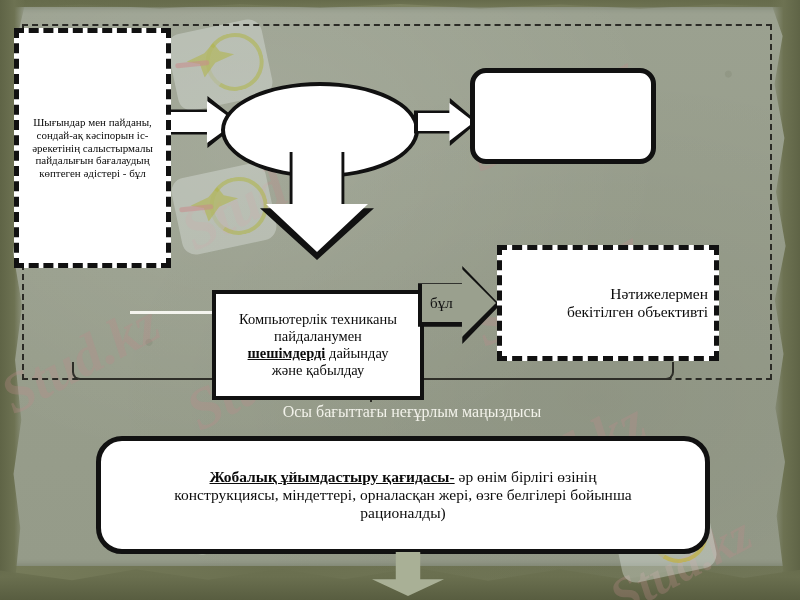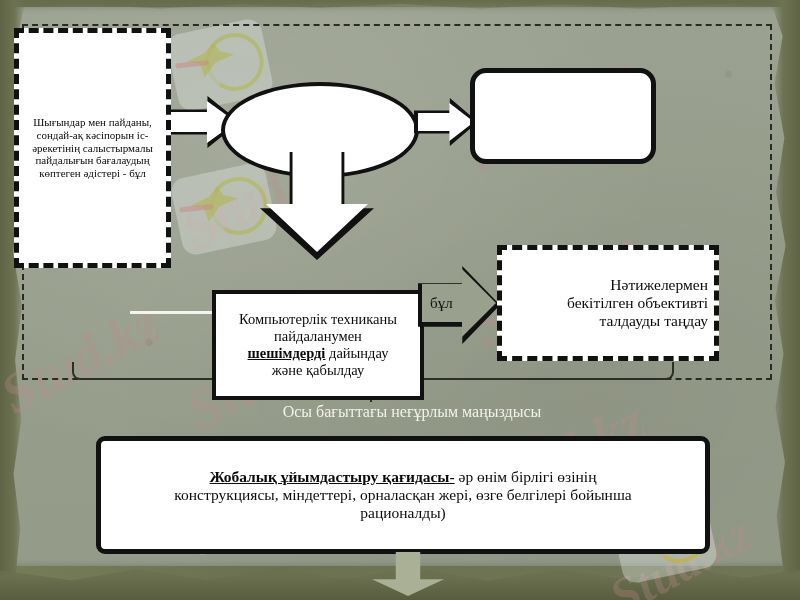--- a/index.html
+++ b/index.html
@@ -132,21 +132,21 @@
     display: flex;
     align-items: center;
     justify-content: center;
     text-align: center;
     color: #0b0b0b;
     line-height: 1.18;
   }
   .box-dashed { border: 5px dashed #111111; }
   .box-solid  { border: 4px solid #111111; }
   .box-round  { border: 5px solid #111111; border-radius: 16px; }
-  .box-round-lg { border: 5px solid #111111; border-radius: 9px; }
+  .box-round-lg { border: 5px solid #111111; border-radius: 26px; }
 
   .box-inner { padding: 2px 6px; width: 100%; }
 
   .ellipse {
     position: absolute;
     background: #ffffff;
     border: 4px solid #111111;
     border-radius: 50%;
   }
 
@@ -307,21 +307,20 @@
 
   <div class="arrow-label-outline" style="left:418px; top:266px; width:82px; height:78px;"></div>
   <div class="arrow-label-fill" style="left:422px; top:269px; width:74px; height:68px;">
     <span>бұл</span>
   </div>
 
   <div class="box box-dashed" style="left:497px; top:245px; width:222px; height:116px; font-size:15.5px;text-align:right;">
     <div class="box-inner">
       <div>Нәтижелермен</div>
       <div>бекітілген объективті</div>
-      <div>талдауды таңдау</div>
     </div>
   </div>
 
   <div class="caption" style="left:0; top:403px; width:800px;margin-left:12px;">Осы бағыттағы неғұрлым маңыздысы</div>
 
   <div class="box box-round-lg" style="left:96px; top:436px; width:614px; height:118px; font-size:15.5px;">
     <div class="box-inner" style="padding:2px 14px;">
       <div>
         <b style="text-decoration:underline">Жобалық ұйымдастыру қағидасы-</b><span> әр өнім бірлігі өзінің</span>
       </div>

